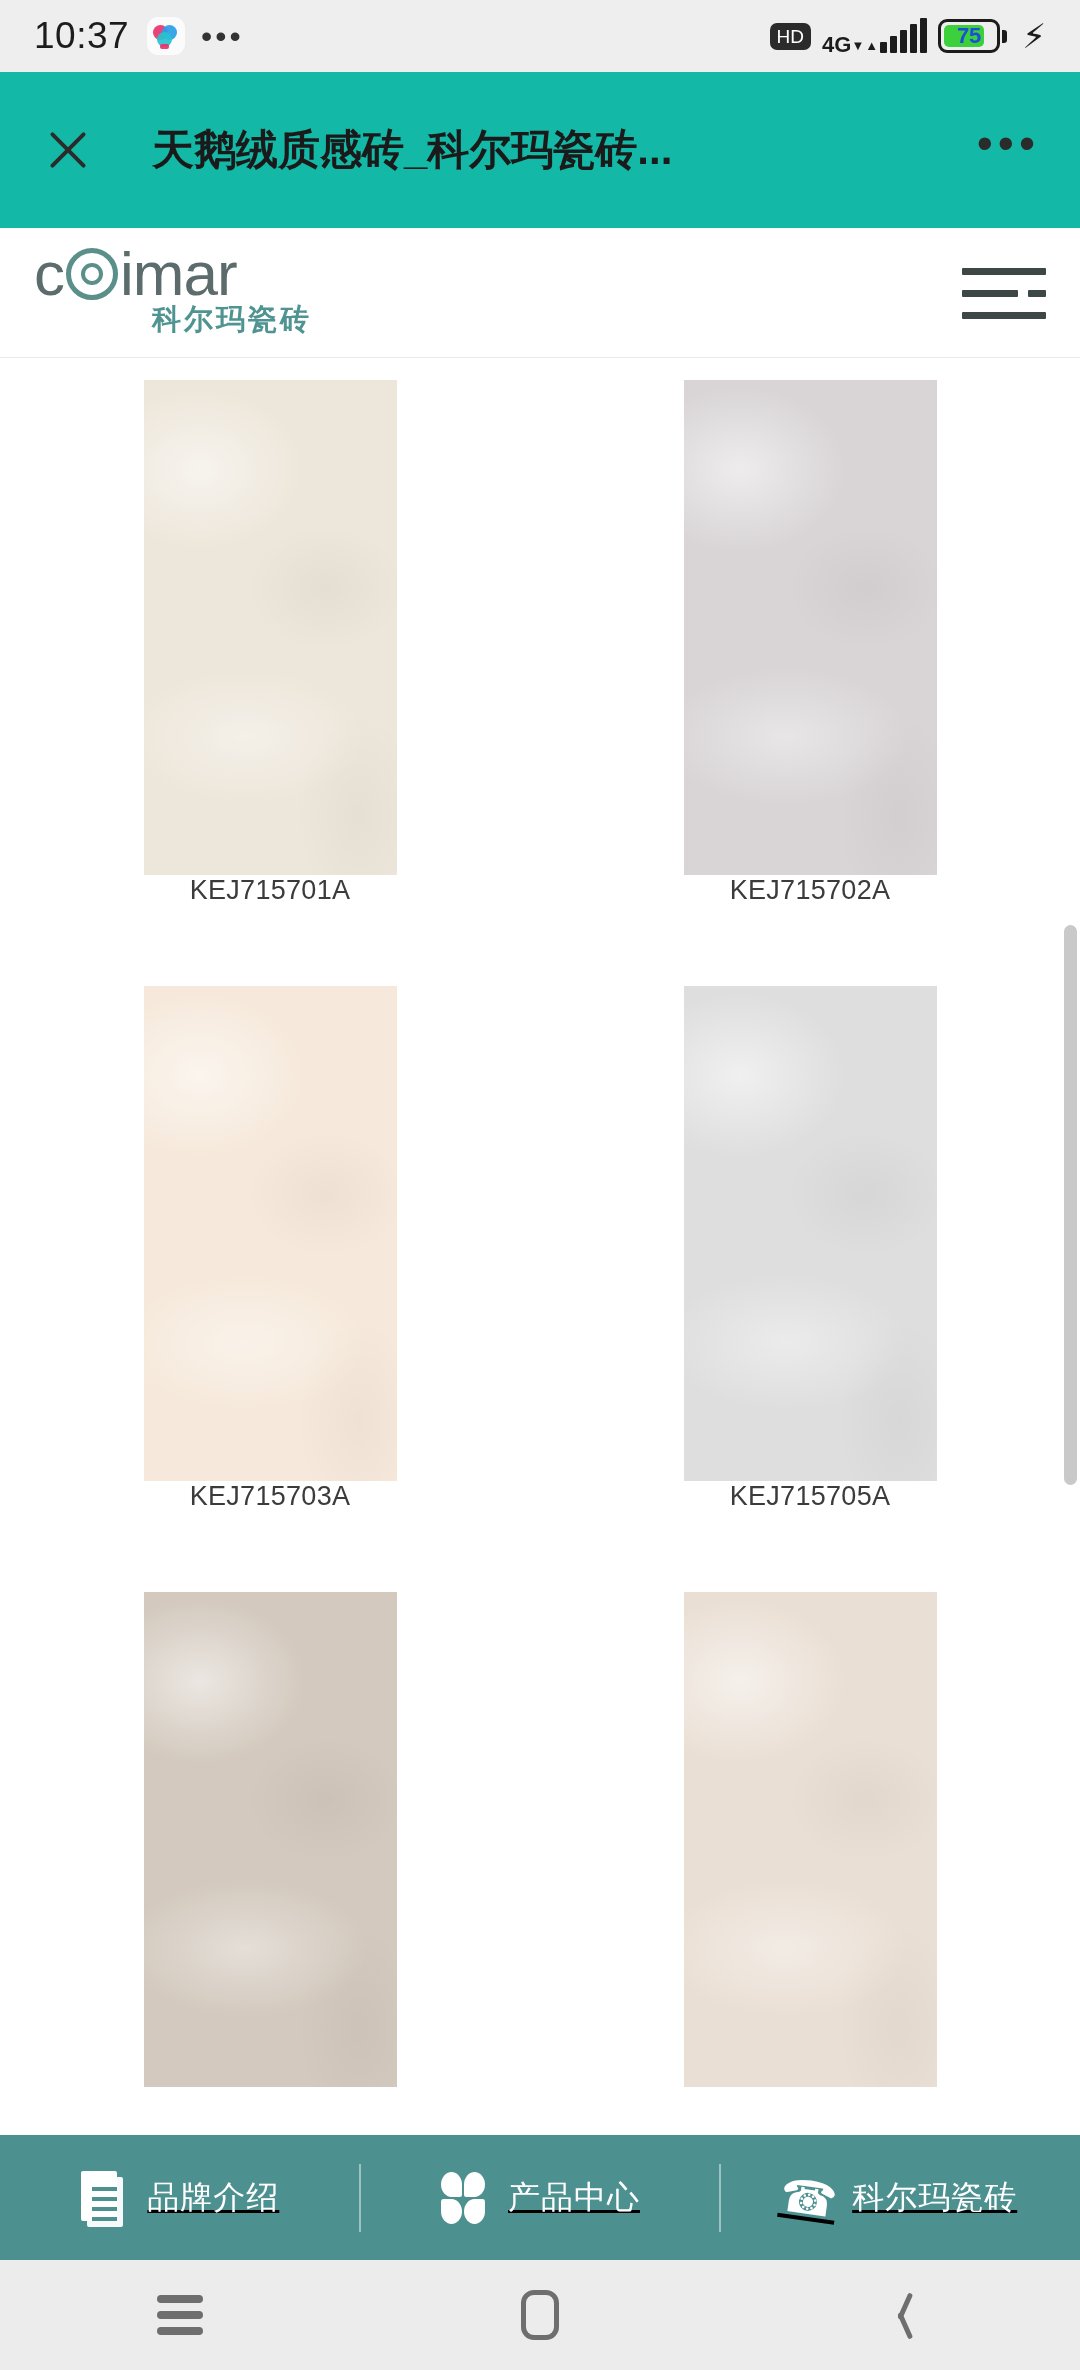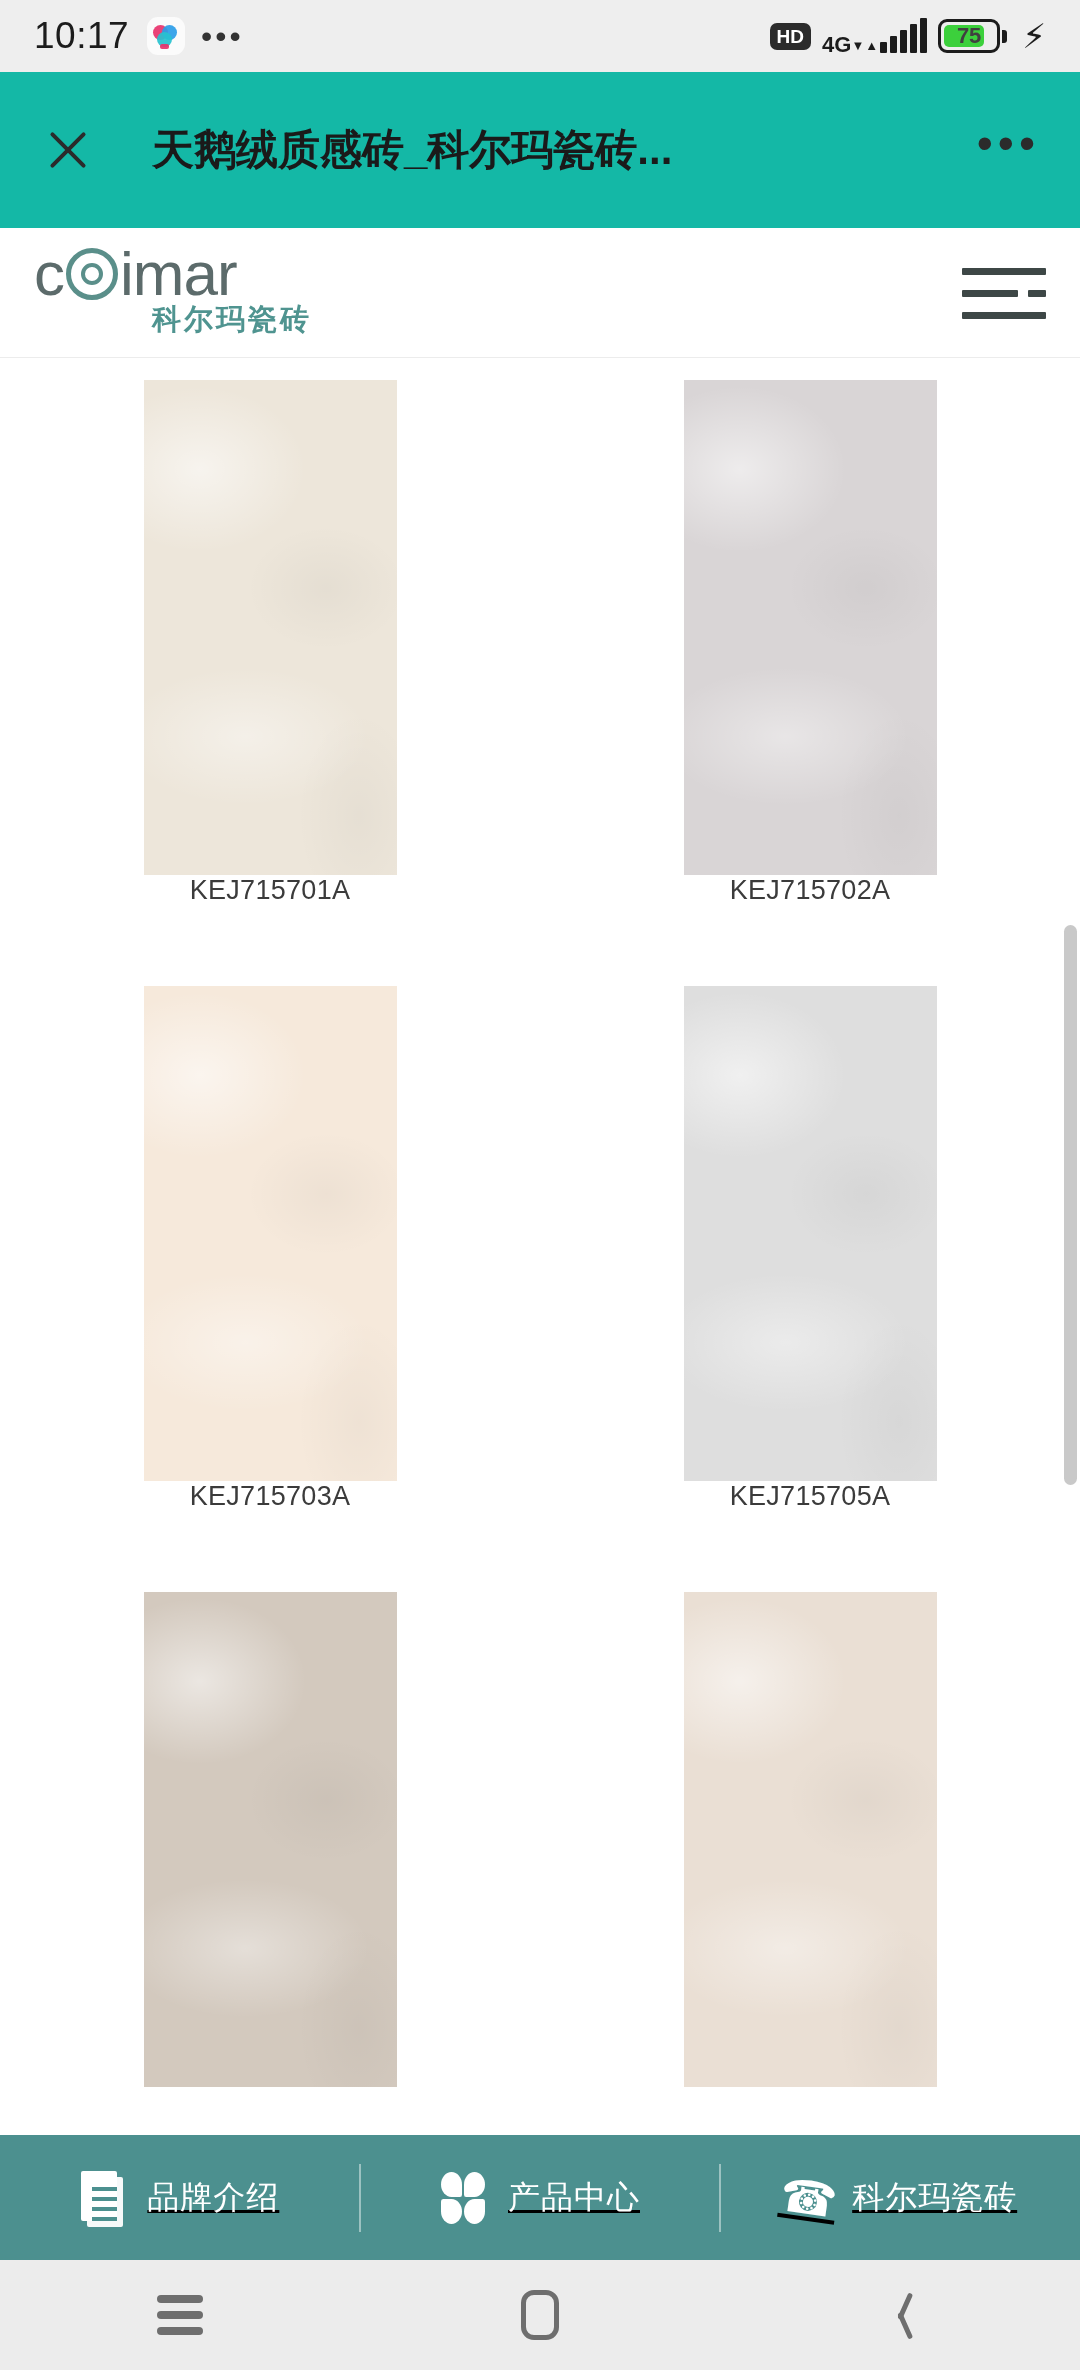--- a/index.html
+++ b/index.html
@@ -23,21 +23,21 @@
     display:flex; align-items:center; justify-content:center;
   }
   .sb-appicon i{ position:absolute; width:15px; height:15px; border-radius:50%; opacity:.92; }
   .sb-appicon i.a{ background:#e8336d; left:6px; top:8px; }
   .sb-appicon i.b{ background:#2b9de8; left:15px; top:8px; }
   .sb-appicon i.c{ background:#27c2cf; left:10px; top:15px; }
   .sb-appicon i.d{ background:#e8336d; width:9px;height:5px;border-radius:2px; left:13px; top:27px; }
   .sb-dots{ margin-left:16px; font-size:32px; letter-spacing:3px; color:#333; line-height:1; }
   .sb-right{ margin-left:auto; display:flex; align-items:center; gap:11px; }
   .hd-badge{
-    background:#2b2b2b; color:#fff; font-size:19px; font-weight:700;
+    background:#2b2b2b; color:#fff; font-size:19px; font-weight:400;
     border-radius:7px; padding:4px 7px; line-height:1;text-align:right;
   }
   .net{ display:flex; align-items:flex-end; gap:2px; }
   .net .g4{ font-size:22px; font-weight:700; color:#1c1c1c; line-height:16px; }
   .netcol{ display:flex; flex-direction:row; align-items:center; }
   .arrows{ display:flex; gap:1px; }
   .arrows span{ font-size:13px; line-height:11px; color:#1c1c1c; }
   .bars{ display:flex; align-items:flex-end; gap:3px; height:34px; }
   .bars i{ width:7px; background:#1c1c1c; border-radius:1px; }
   .bars i:nth-child(1){height:11px;} .bars i:nth-child(2){height:17px;}
@@ -47,21 +47,21 @@
   .batt-body{
     width:62px; height:34px; border:3px solid #1c1c1c; border-radius:9px;
     padding:2px; display:flex; align-items:center; position:relative;
   }
   .batt-fill{
     position:absolute; left:3px; top:3px; bottom:3px; width:40px;
     background:#3cd03c; border-radius:5px;
   }
   .batt-num{
     position:relative; z-index:2; width:100%; text-align:center;
-    font-size:22px; font-weight:700; color:#404040; line-height:1;
+    font-size:22px; font-weight:700; color:#1d4ed8; line-height:1;
   }
   .batt-tip{ width:5px; height:13px; background:#1c1c1c; border-radius:0 3px 3px 0; margin-left:2px; }
   .bolt{ font-size:34px; color:#1c1c1c; line-height:1; margin-left:4px; }
 
   
   .titlebar{
     position:absolute; top:72px; left:0; width:1080px; height:156px;
     background:#14b8a6; display:flex; align-items:center; padding:0 40px;
   }
   .close-x{ width:56px; height:56px; position:relative; flex:0 0 auto; }
@@ -183,21 +183,21 @@
   }
   .an-back:before{ top:0; transform:rotate(24deg); transform-origin:bottom; }
   .an-back:after{ top:22px; transform:rotate(-24deg); transform-origin:top; }
 </style>
 </head>
 <body>
 
 <div id="screen">
 
   <div class="statusbar">
-    <div class="sb-clock">10:17</div>
+    <div class="sb-clock">10:37</div>
     <div class="sb-appicon">
       <i class="a"></i>
         <i class="b"></i>
         <i class="c"></i>
         <i class="d"></i>
     </div>
     <div class="sb-dots">•••</div>
 
     <div class="sb-right">
       <div class="hd-badge">HD</div>

